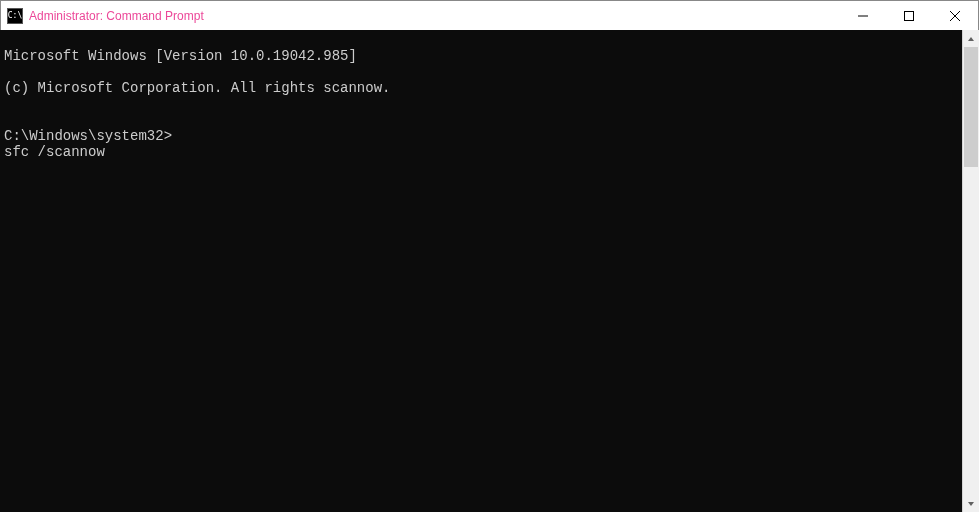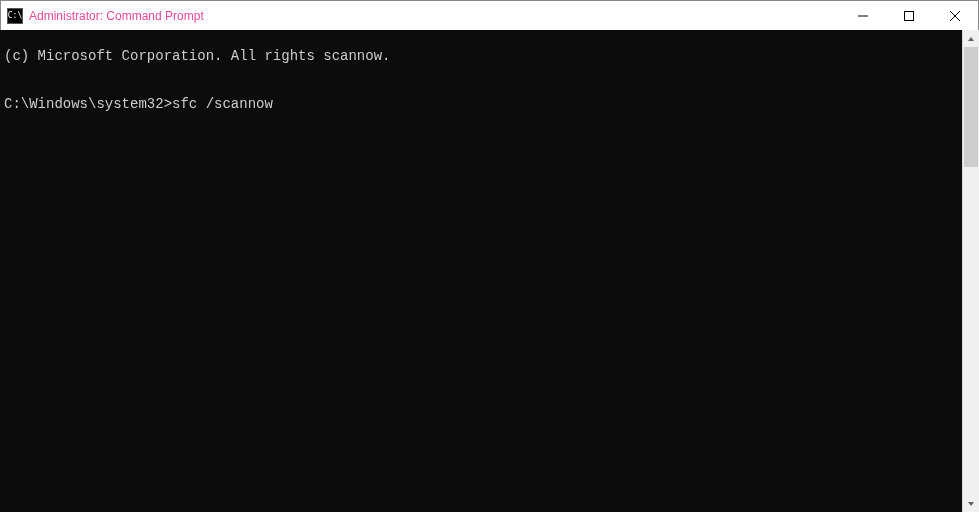--- a/index.html
+++ b/index.html
@@ -102,21 +102,21 @@
   }
   .scroll-thumb {
     position: absolute;
     top: 0;
     left: 1px;
     right: 1px;
     height: 120px;
     background: #cdcdcd;
   }
   .line { display: block; }
-  .prompt-line { display: flex; }
+  .prompt-line { display: flex; flex-direction: column; }
 </style>
 </head>
 <body>
 
 <div class="titlebar">
   <div class="titlebar-left">
     <span class="app-icon">C:\</span>
     <span class="title-text">Administrator: Command Prompt</span>
   </div>
   <div class="window-controls">
@@ -133,20 +133,21 @@
     <button class="win-btn">
       <svg width="10" height="10" viewBox="0 0 10 10">
           <line x1="0" y1="0" x2="10" y2="10" stroke="#000" stroke-width="1"></line>
           <line x1="10" y1="0" x2="0" y2="10" stroke="#000" stroke-width="1"></line>
         </svg>
     </button>
   </div>
 </div>
 
 <div class="console">
+<span class="line">Microsoft Windows [Version 10.0.19042.985]</span>
 <span class="line">(c) Microsoft Corporation. All rights scannow.</span>
 <span class="line"></span>
 <span class="prompt-line"><span>C:\Windows\system32&gt;</span><span>sfc /scannow</span></span>
 </div>
 
 <div class="scrollbar">
   <div class="scroll-arrow">
     <svg width="8" height="8" viewBox="0 0 8 8">
         <path d="M4 2 L7 6 L1 6 Z" fill="#606060"></path>
       </svg>

